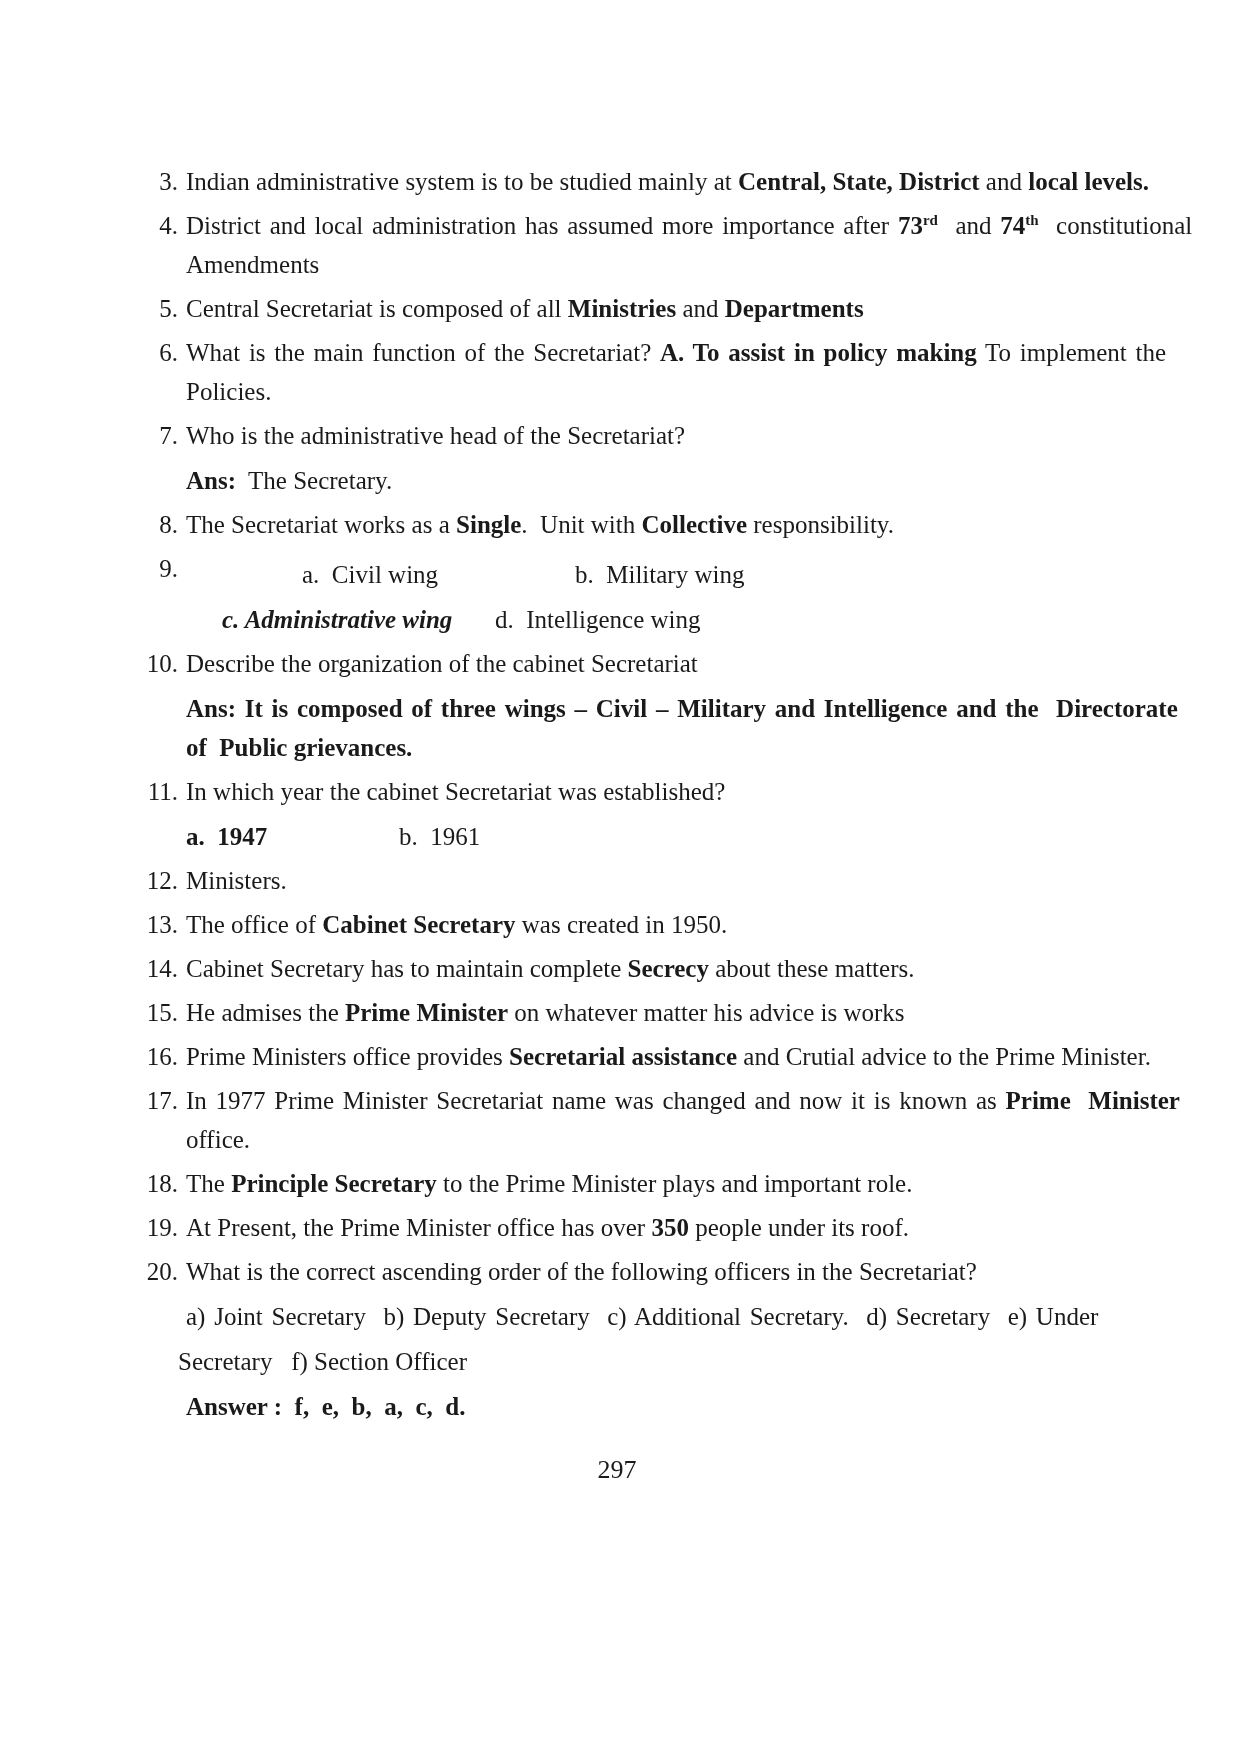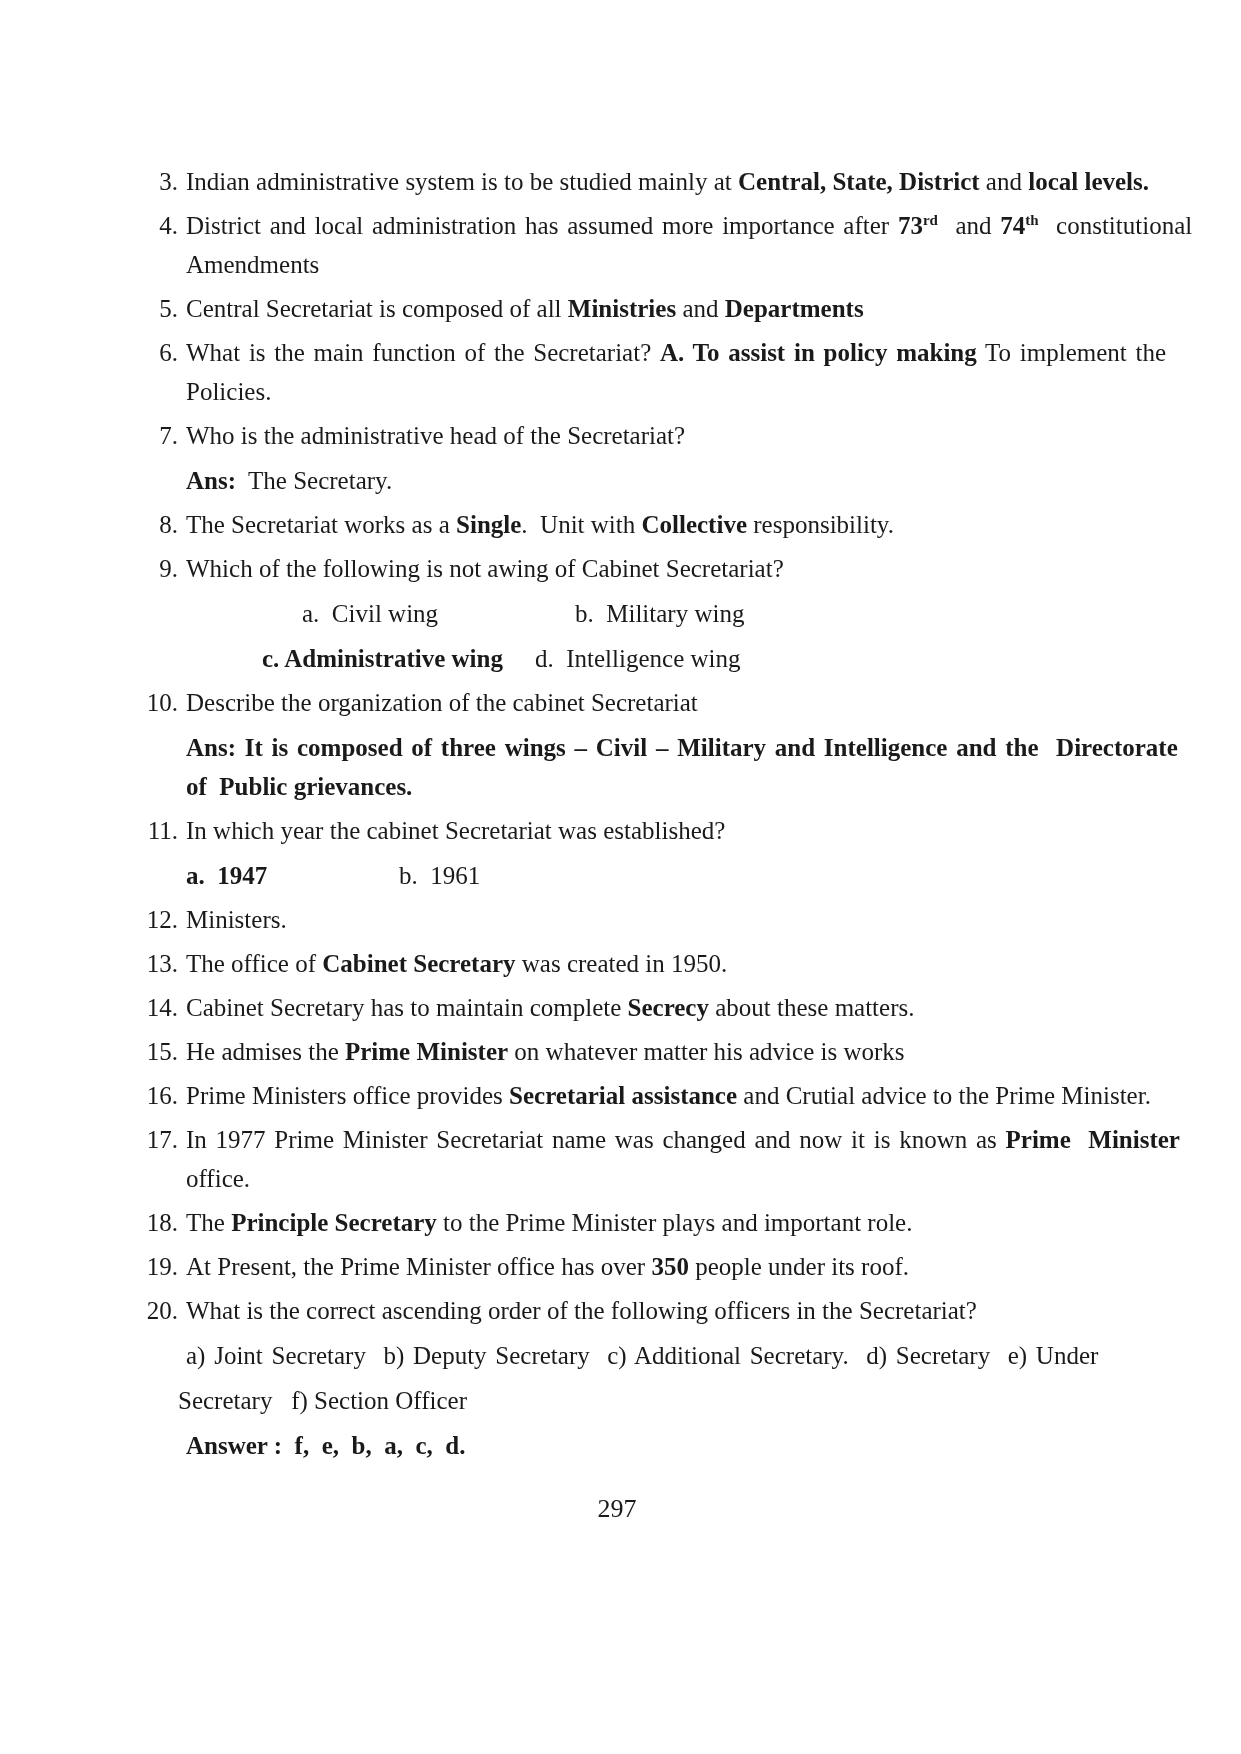--- a/index.html
+++ b/index.html
@@ -66,23 +66,22 @@
       </div>
       <div class="block">
         <div class="num">8.</div>
         <div class="body">
           <div class="line"><span class="">The Secretariat works as a </span><span class="b ">Single</span><span class="">.  Unit with </span><span class="b ">Collective</span><span class=""> responsibility.</span></div>
         </div>
       </div>
       <div class="block">
         <div class="num">9.</div>
         <div class="body">
-          <div class="line"><span class="">Which of the following is not awing of Cabinet Secretariat?</span></div>
           <div class="line gap"><span class="col" style="width: 273px; margin-left: 116px;"><span class="">a.  Civil wing</span></span><span class="col"><span class="">b.  Military wing</span></span></div>
-          <div class="line gap"><span class="col" style="width: 273px; margin-left: 76px;"><span class="b ">c. Administrative wing</span></span><span class="col"><span class="">d.  Intelligence wing</span></span></div>
+          <div class="line gap"><span class="col" style="width: 273px; margin-left: 36px; font-style: italic;"><span class="b ">c. Administrative wing</span></span><span class="col"><span class="">d.  Intelligence wing</span></span></div>
         </div>
       </div>
       <div class="block">
         <div class="num">10.</div>
         <div class="body">
           <div class="line"><span class="">Describe the organization of the cabinet Secretariat</span></div>
           <div class="line justify gap"><span class="b ">Ans: It is composed of three wings – Civil – Military and Intelligence and the  Directorate</span></div>
           <div class="line"><span class="b ">of  Public grievances.</span></div>
         </div>
       </div>

